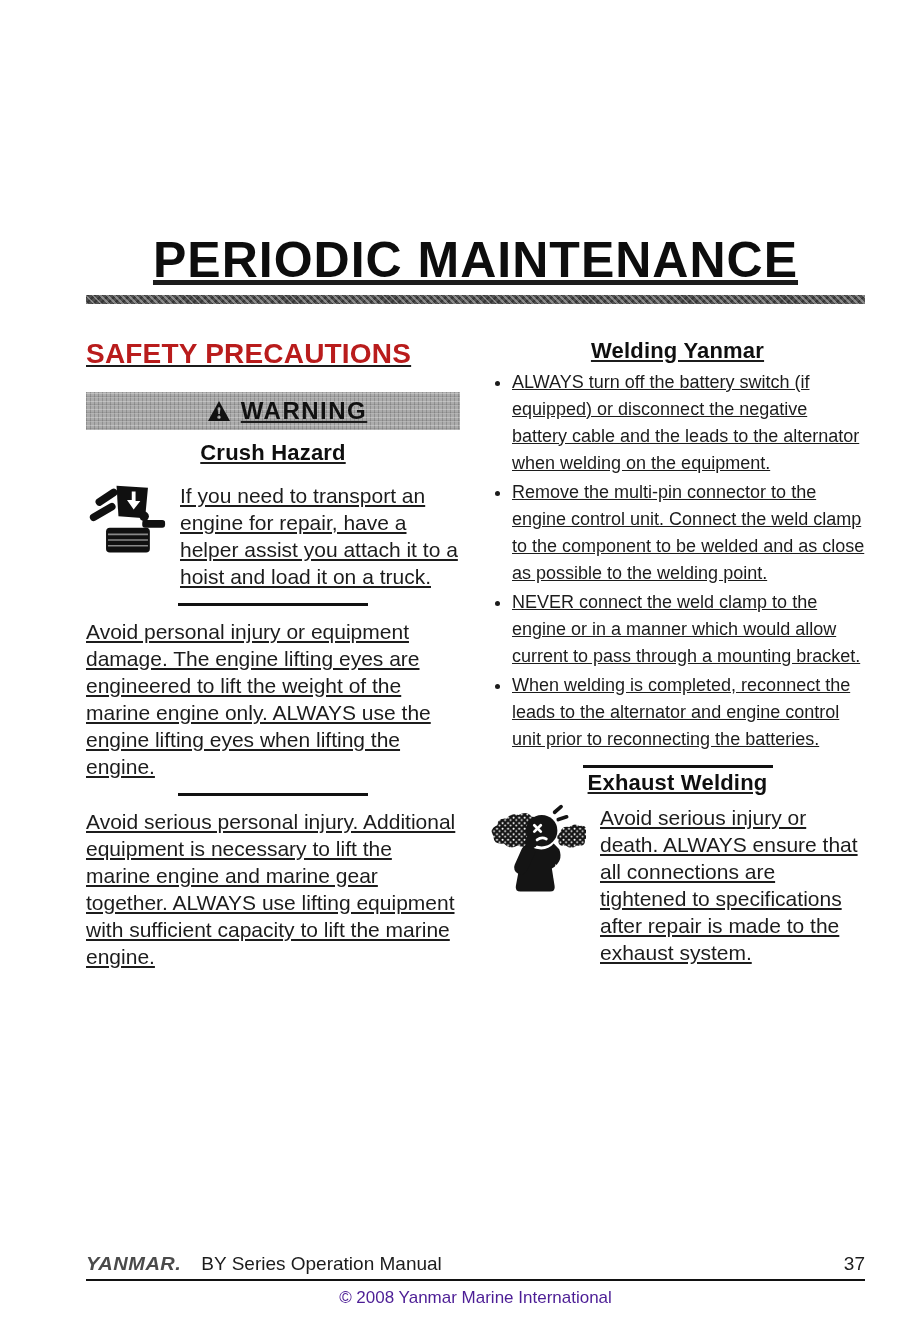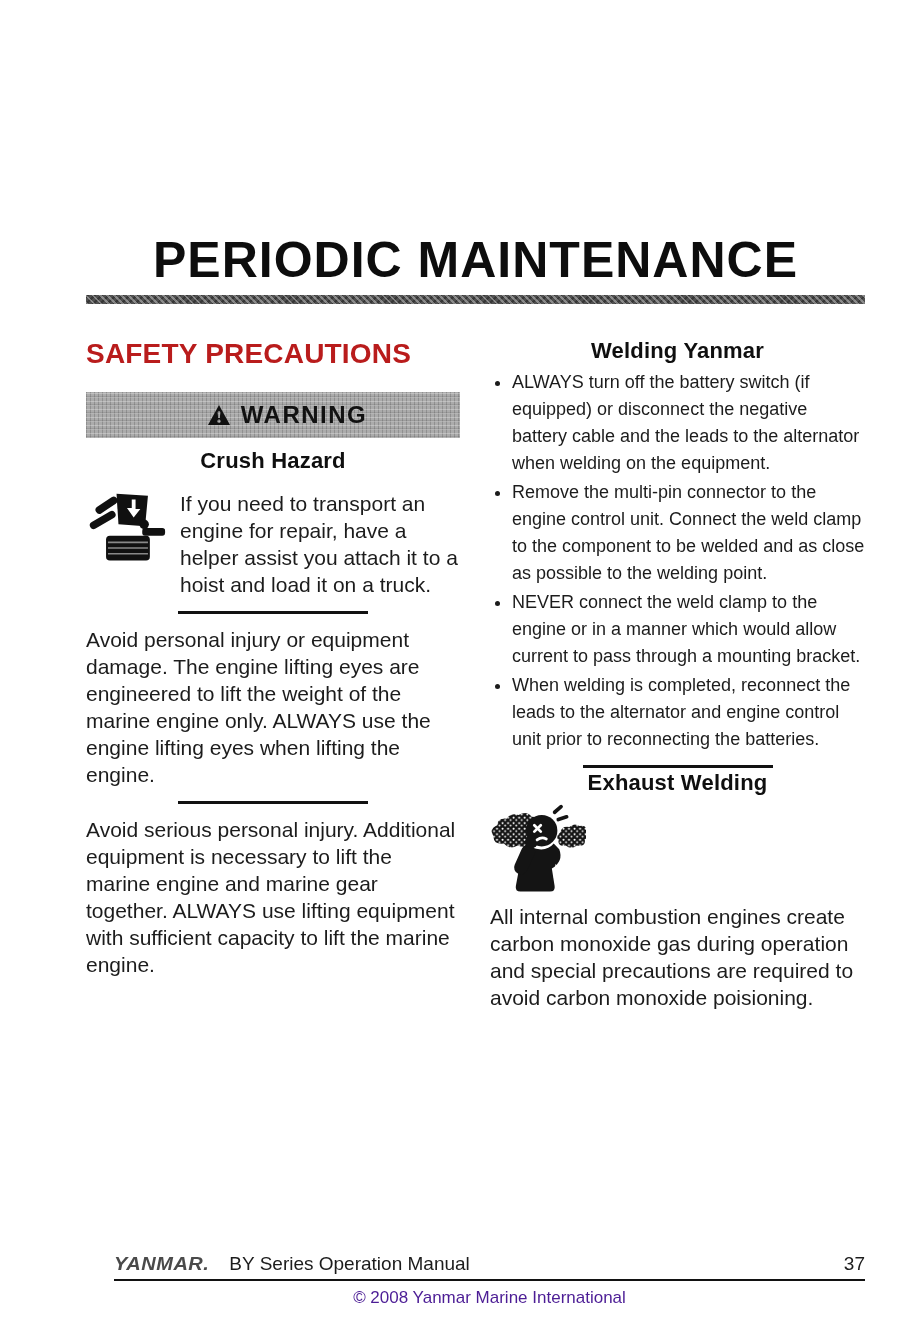--- a/index.html
+++ b/index.html
@@ -1,40 +1,41 @@
 <!DOCTYPE html>
 <html><head>
 <meta charset="utf-8">
 <style>
   html,body{margin:0;padding:0;background:#e8e8e8;}
   .page{
     width:910px;height:1330px;background:#ffffff;position:relative;
     font-family:"Liberation Sans",sans-serif;color:#1c1c1c;overflow:hidden;
     margin:0 auto;
+    text-decoration:underline;
   }
   .doc-header{padding:234px 45px 0 86px;}
   .doc-title{
     margin:0;font-size:50px;line-height:1.05;font-weight:900;text-align:center;
     letter-spacing:1px;color:#0d0d0d;white-space:nowrap;
   }
   .title-rule{
     height:9px;margin-top:8px;background-color:#4f4f4f;
     background-image:
       repeating-linear-gradient(45deg, rgba(255,255,255,.35) 0 2px, transparent 2px 5px),
       repeating-linear-gradient(-45deg, rgba(0,0,0,.30) 0 2px, transparent 2px 5px);
   }
   .columns{display:flex;gap:30px;padding:34px 45px 0 86px;align-items:flex-start;}
   .col-left{width:374px;flex:0 0 374px;}
   .col-right{width:375px;flex:0 0 375px;}
 
   .section-heading{
     margin:0 0 22px 0;font-size:28px;font-weight:800;letter-spacing:.2px;color:#b91c1c;
   }
   .warning-banner{
-    height:46px;display:flex;align-items:center;justify-content:center;gap:10px;
+    height:38px;display:flex;align-items:center;justify-content:center;gap:10px;
     background-color:#ababab;
     background-image:
       repeating-linear-gradient(0deg, rgba(255,255,255,.28) 0 1px, transparent 1px 4px),
       repeating-linear-gradient(90deg, rgba(80,80,80,.30) 0 1px, transparent 1px 4px),
       repeating-linear-gradient(0deg, rgba(80,80,80,.18) 0 2px, transparent 2px 8px);
     padding-left: 28px;
   }
   .warning-banner .wtext{font-size:24px;font-weight:800;letter-spacing:1.5px;color:#111;}
   .hazard-heading{
     margin:10px 0 0 0;font-size:22px;font-weight:800;text-align:center;color:#0f0f0f;
@@ -45,21 +46,21 @@
   p.body{font-size:21px;line-height:27px;margin:0;}
   .rule{width:190px;height:3px;background:#121212;margin:13px auto 12px auto;}
 
   .col-right .hazard-heading.first{margin-top:0;}
   .intro{margin-top:11px;}
   ul.bullets{margin:5px 0 0 0;padding-left:22px;}
   ul.bullets li{font-size:18px;line-height:27px;margin:0 0 2px 0;}
   .rule.tight{margin:12px auto 2px auto;}
   .media.exhaust{margin-top:8px;gap:14px;}
 
-  .doc-footer{position:absolute;left:86px;right:45px;top:1252px;margin-left:28px;}
+  .doc-footer{position:absolute;left:86px;right:45px;top:1252px;}
   .footer-row{display:flex;align-items:baseline;}
   .brand{
     font-size:20px;font-weight:900;font-style:italic;color:#4a4a4a;letter-spacing:.5px;
     transform:scaleY(.92);transform-origin:left bottom;
   }
   .manual-title{font-size:19px;margin-left:20px;flex:1;color:#1c1c1c;}
   .page-number{font-size:19px;color:#1c1c1c;}
   .footer-rule{height:2px;background:#121212;margin-top:4px;}
   .copyright{text-align:center;font-size:17px;margin-top:7px;color:#4c1d95;}
 </style>
@@ -158,23 +159,23 @@
               <circle cx="45" cy="40" r="7"></circle>
             </g>
             <g stroke="#ffffff" stroke-width="3" stroke-linecap="round" fill="none">
               <path d="M48 22 l7 7"></path>
               <path d="M55 22 l-7 7"></path>
               <path d="M51 38 q5 -4 10 -1"></path>
             </g>
             <path d="M71 64 l9 8 l-11 7 z" fill="#ffffff"></path>
           </svg>
         </span>
+        <p class="body">Avoid serious injury or death. ALWAYS ensure that all connections are tightened to specifications after repair is made to the exhaust system.</p>
       </div>
 
-      <p class="body" style="margin-top:1px;">All internal combustion engines create carbon monoxide gas during operation and special precautions are required to avoid carbon monoxide poisioning.</p>
     </section>
 
   </main>
 
   <footer class="doc-footer">
     <div class="footer-row">
       <span class="brand">YANMAR.</span>
       <span class="manual-title">BY Series Operation Manual</span>
       <span class="page-number">37</span>
     </div>

